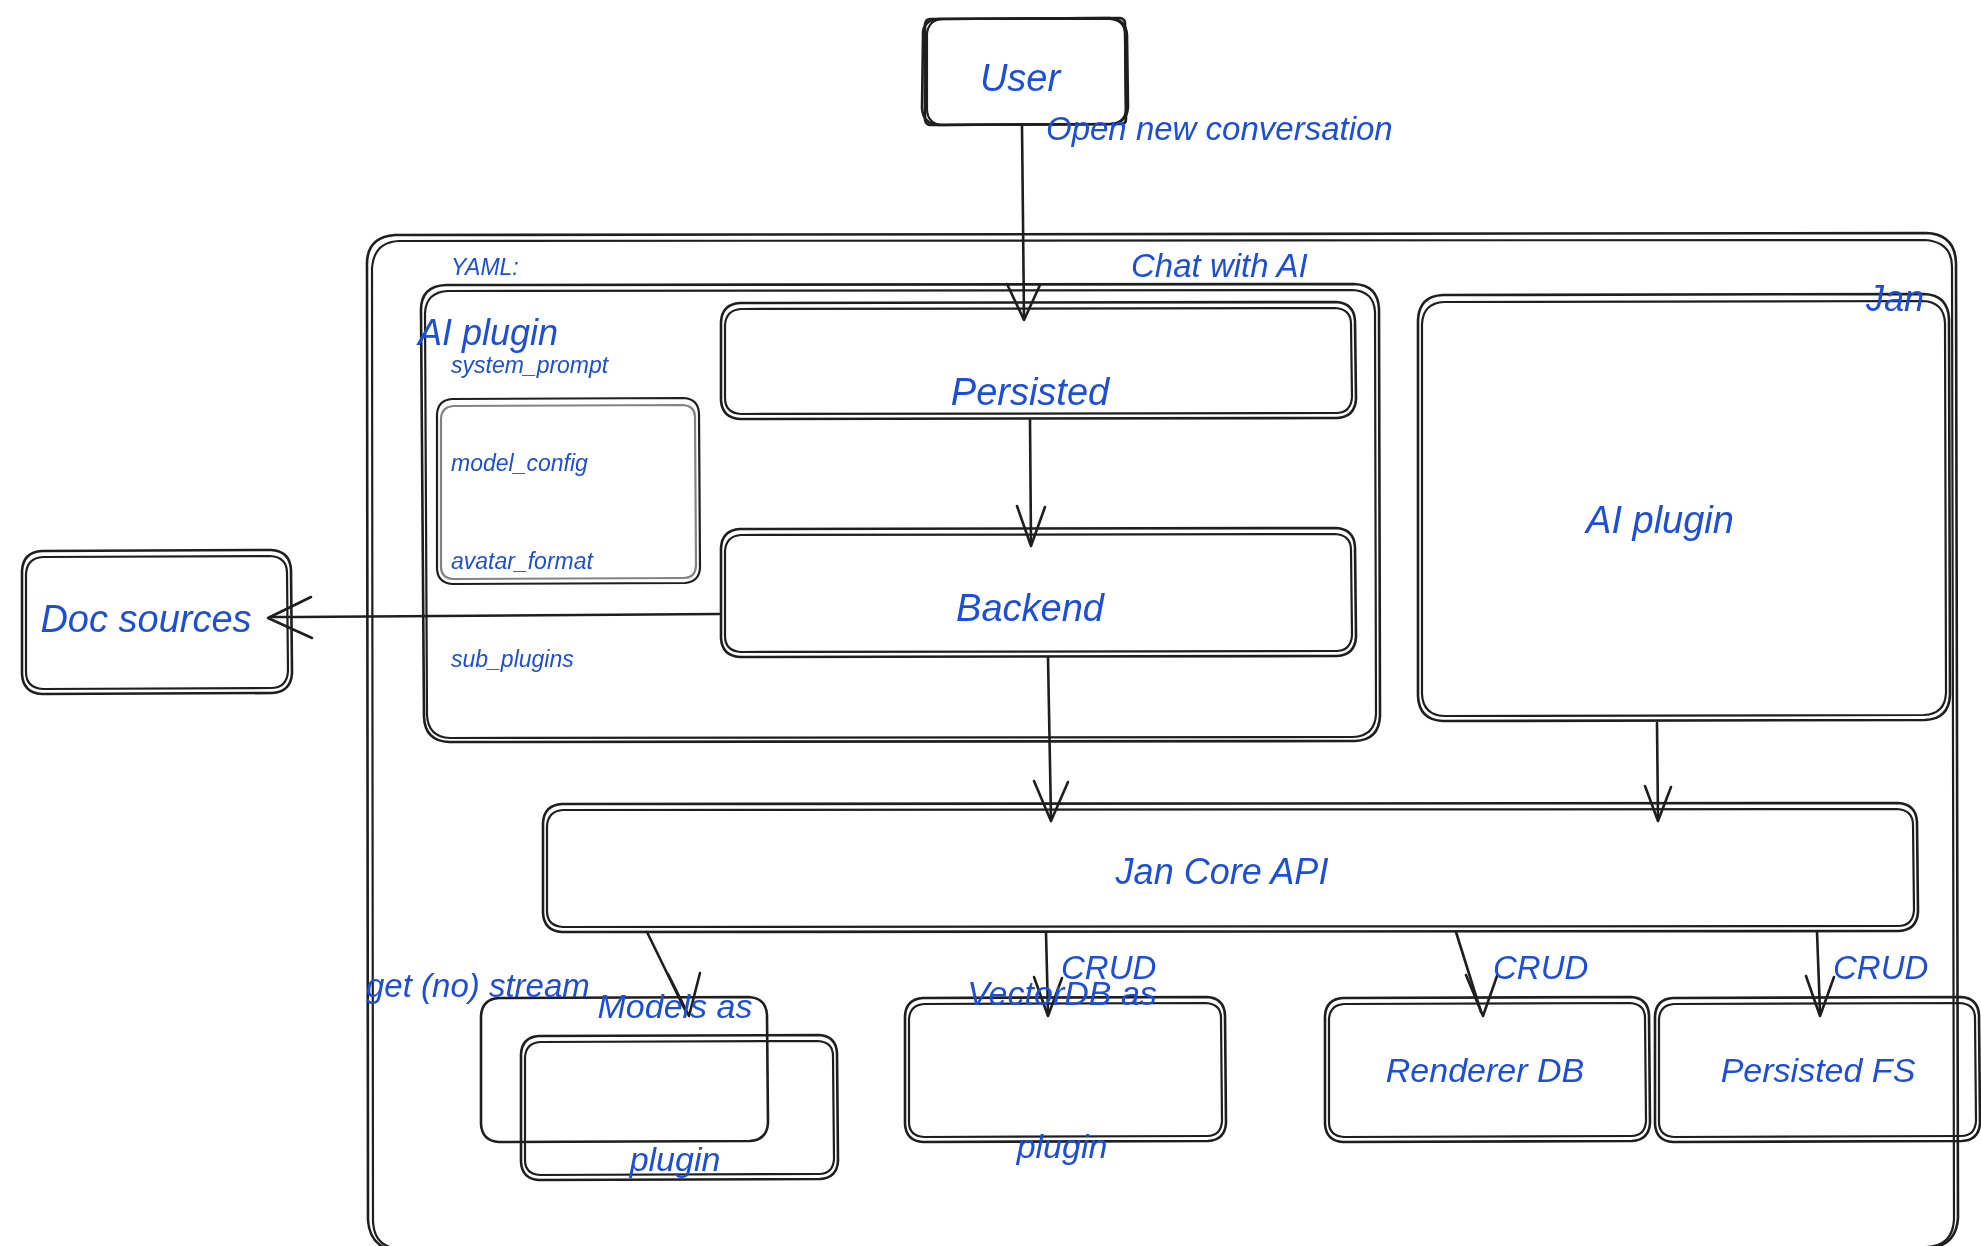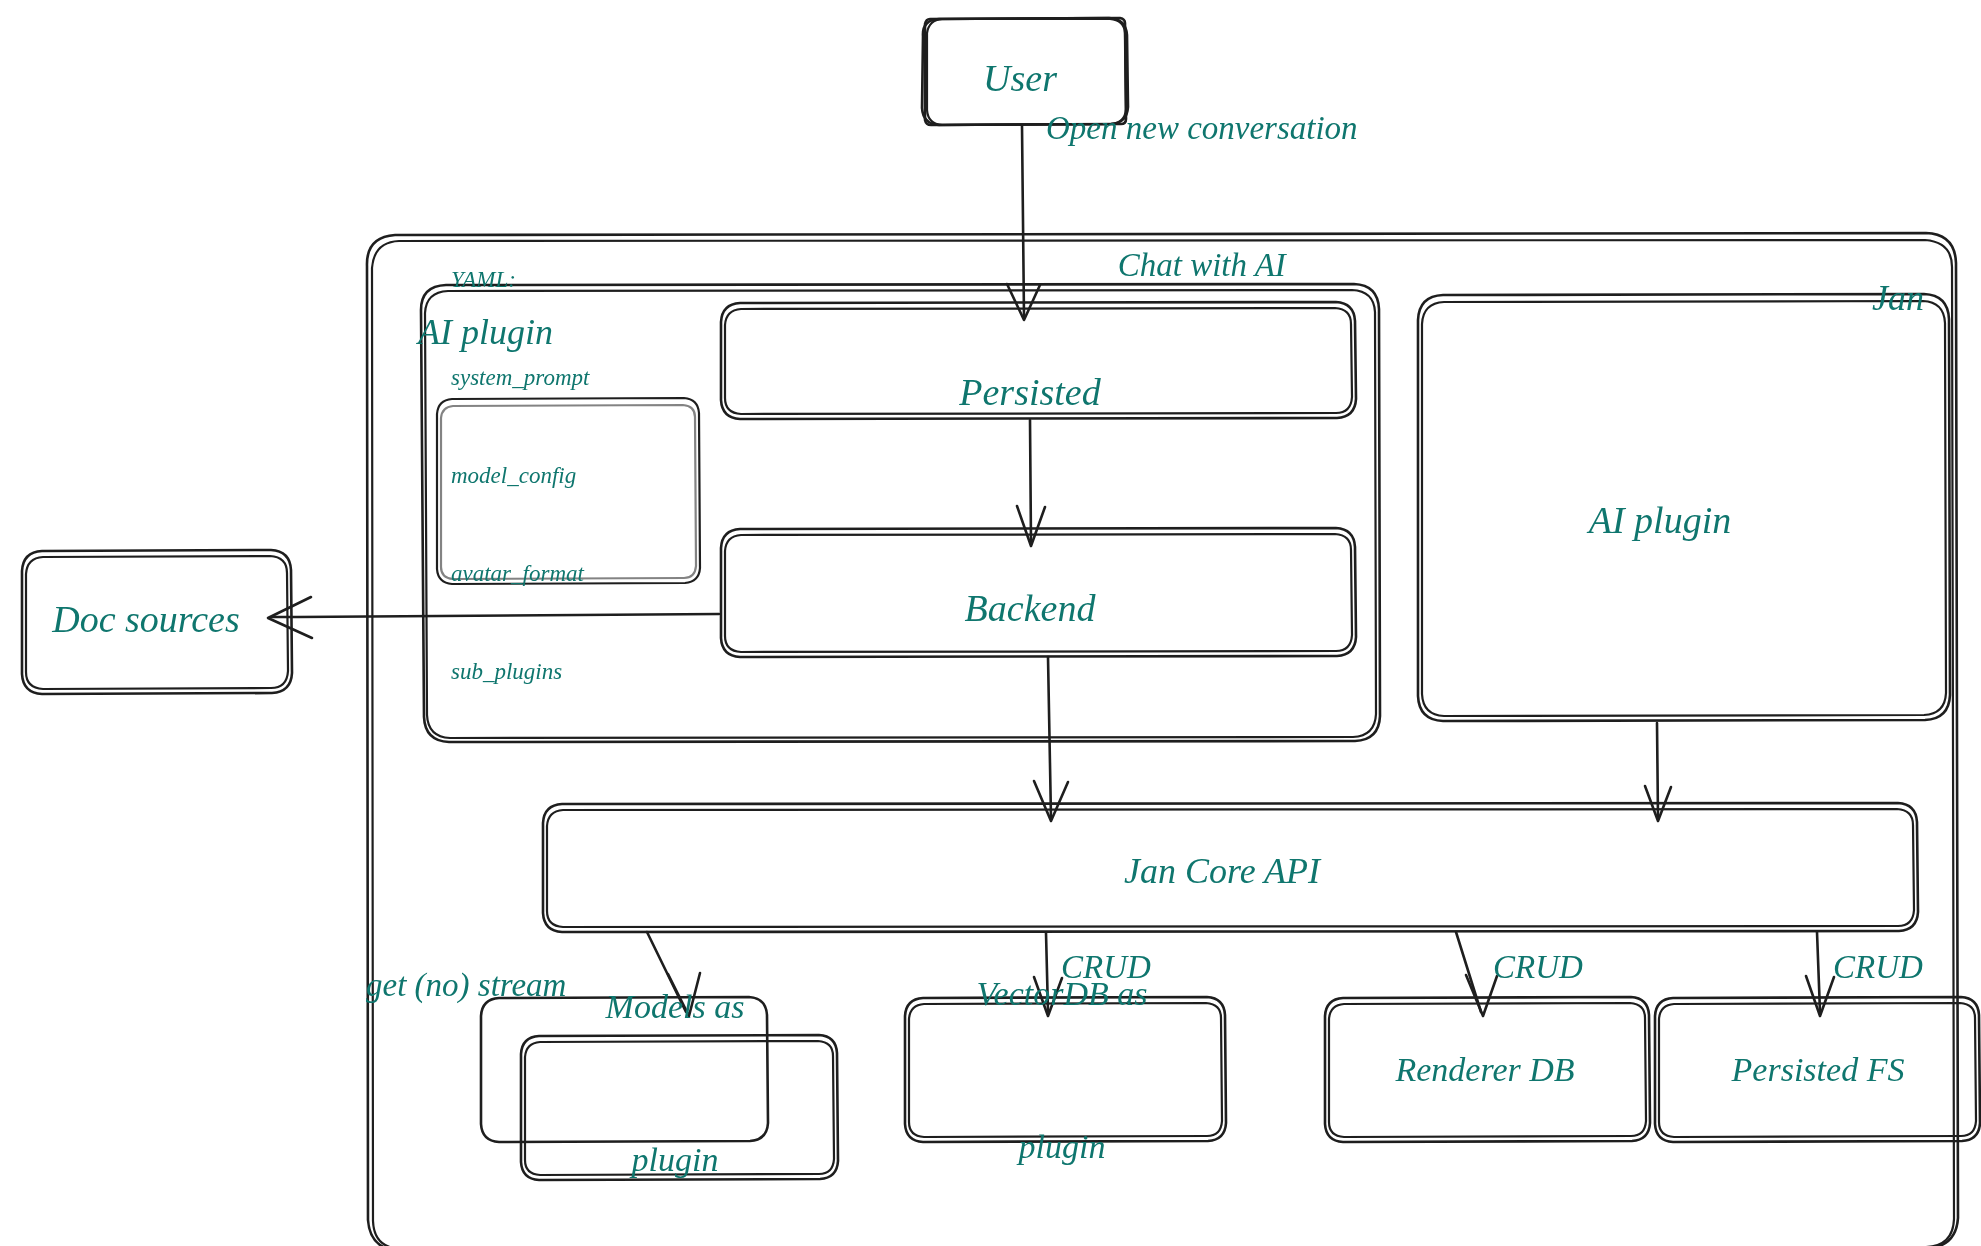--- a/index.html
+++ b/index.html
@@ -19,22 +19,22 @@
     overflow: hidden;
   }
   #sketch {
     position: absolute;
     left: 0; top: 0;
     width: 1981px;
     height: 1246px;
   }
   .lbl {
     position: absolute;
-    color: #0f766e;
-    font-family: Liberation Serif, serif;
+    color: #1d4ed8;
+    font-family: Liberation Sans, sans-serif;
     white-space: pre;
     line-height: 1.25;
     pointer-events: none;
     -webkit-font-smoothing: antialiased;
   }
   .ctr {
     text-align: center;
     transform: translate(-50%, -50%);
   }
   .lft {
@@ -202,21 +202,21 @@
 
   <div class="lbl ctr t-small" style="left:1062px; top:1070px; line-height:1.5;">
     <div>VectorDB as</div>
     <div>plugin</div>
   </div>
 
   <div class="lbl ctr t-small" style="left:1485px; top:1070px;">Renderer DB</div>
 
   <div class="lbl ctr t-small" style="left:1818px; top:1070px;">Persisted FS</div>
 
-  <div class="lbl lft t-yaml" style="left:451px; top:477px;">
+  <div class="lbl lft t-yaml" style="left:451px; top:464px;">
     <div>YAML:</div>
     <div>system_prompt</div>
     <div>model_config</div>
     <div>avatar_format</div>
     <div>sub_plugins</div>
   </div>
 
   <div class="lbl lft t-edge" style="left:1046px; top:197px; line-height:1.38;">
     <div>Open new conversation</div>
     <div>Chat with AI</div>

